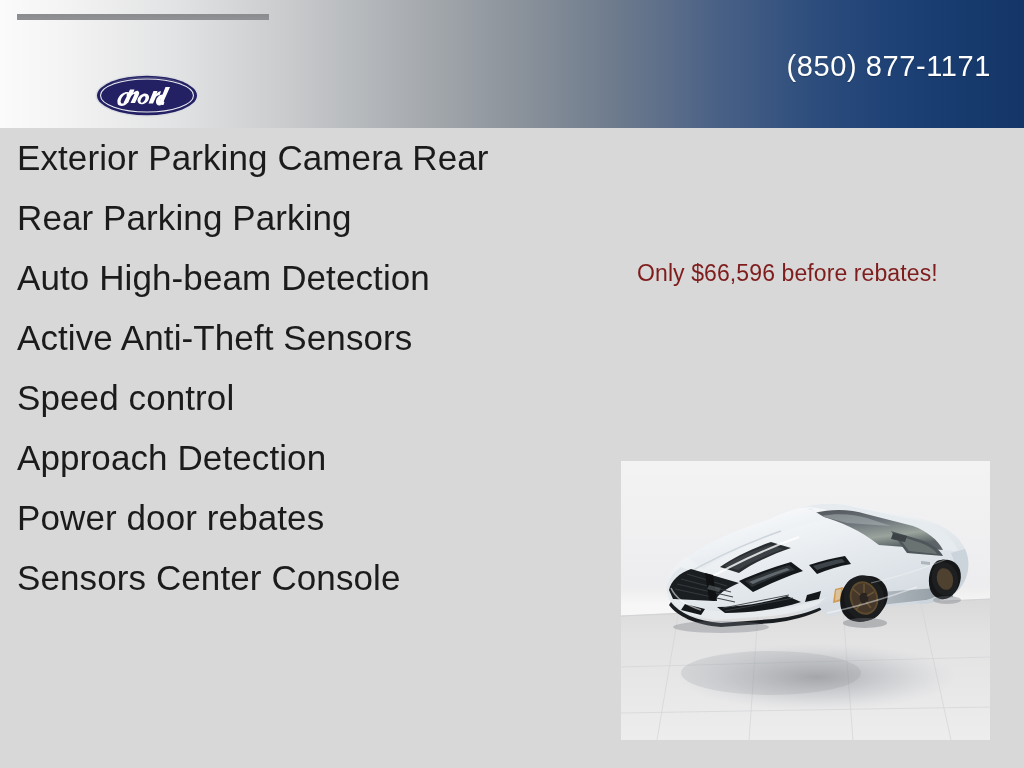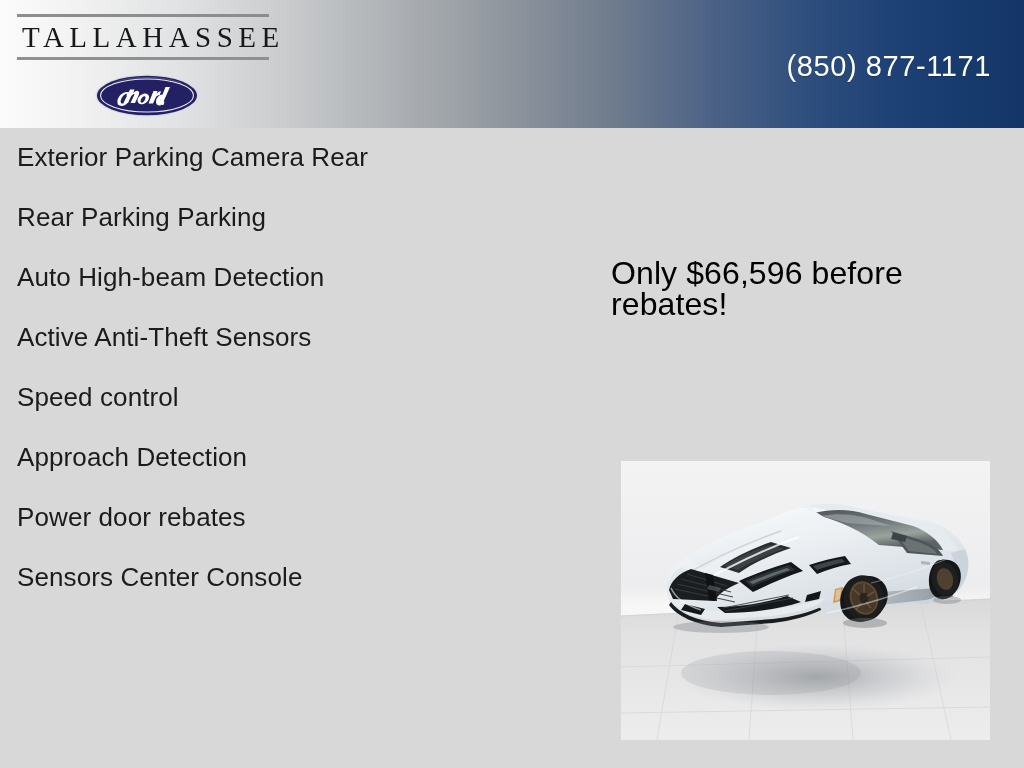--- a/index.html
+++ b/index.html
@@ -62,54 +62,53 @@
     letter-spacing:0.6px;
     white-space:nowrap;
     text-shadow:0 1px 1px rgba(0,0,0,0.22);
   }
 
   
   #feature-list{
     position:absolute; left:17px; top:141px; width:560px;
   }
   .feature-item{
-    font-size:26px;
+    font-size:35px;
     line-height:33px;
     color:#1b1b1b;
     letter-spacing:0.1px;
     margin-bottom:27px;
     white-space:pre-wrap;
   }
 
   
   #price-callout{
-    position:absolute; left:611px; top:258px; width:330px;
-    font-size:32px;
+    position:absolute; left:637px; top:258px; width:330px;
+    font-size:23px;
     line-height:31px;
-    color:#000000;
+    color:#7f1d1d;
     letter-spacing:0.1px;
   }
 
   
   #vehicle-photo{
     position:absolute; left:621px; top:461px;
     width:369px; height:279px;
     overflow:hidden;
     background:linear-gradient(to bottom,#f2f2f3 0%,#eeeef0 40%,#f6f6f7 62%,#f1f1f2 100%);
   }
   #vehicle-photo svg{ display:block; width:369px; height:279px; }
 </style>
 </head>
 <body>
 
 <div id="header">
 
   <div id="logo-block">
     <div class="rule"></div>
-    <div id="dealer-name">TALLAHASSEE</div>
     <div class="rule bottom"></div>
   </div>
 
   <div id="ford-oval">
     <svg viewBox="0 0 208 86" xmlns="http://www.w3.org/2000/svg">
       <ellipse cx="104" cy="43" rx="103" ry="42" fill="#d9dbe2"></ellipse>
       <ellipse cx="104" cy="43" rx="100" ry="39.5" fill="#232063"></ellipse>
       <ellipse cx="104" cy="43" rx="93" ry="33" fill="none" stroke="#e8e9ef" stroke-width="2.2"></ellipse>
       <g fill="#ffffff">
         <path d="M45 57c-1-6 3-14 10-18 5-3 11-4 14-1 2 2 1 5-2 6-2 1-4 0-4-2 0-1 1-2 2-2-2-1-5 0-8 3-5 5-7 12-5 15 2 2 6 1 9-2l3-3 3 2-2 3c-4 5-11 7-16 5-3-1-4-3-4-6z"></path>

